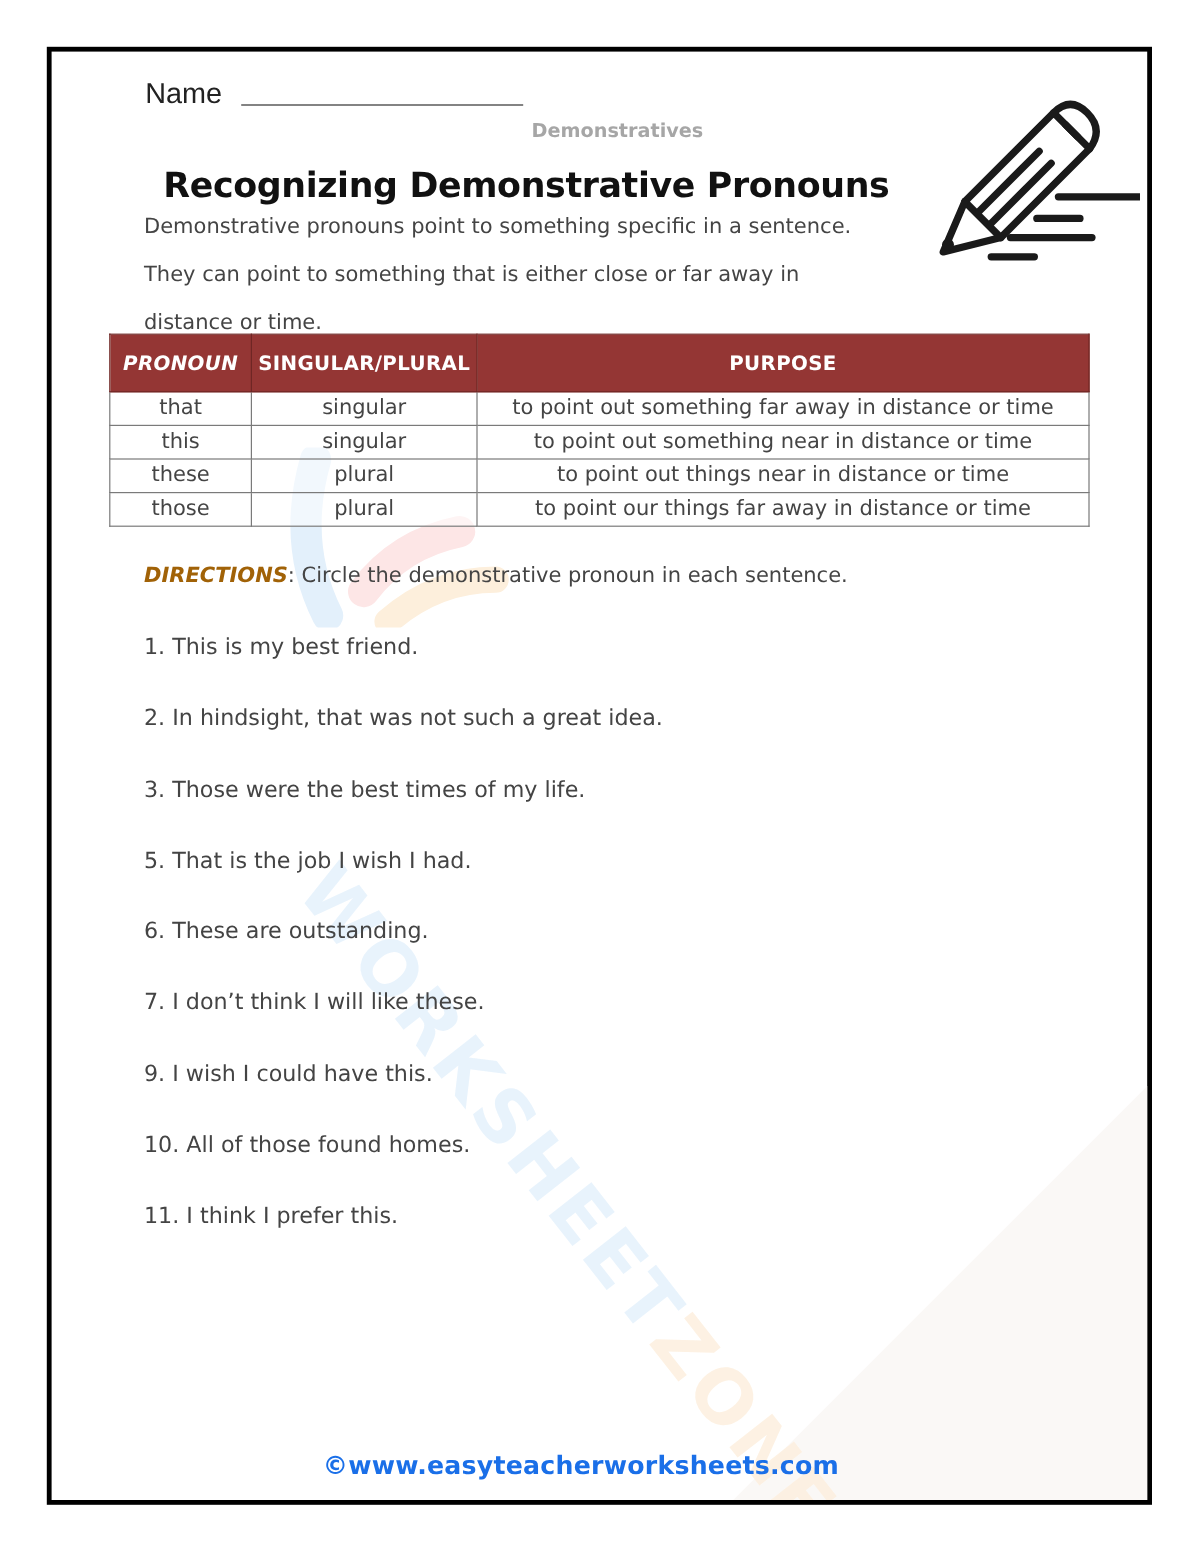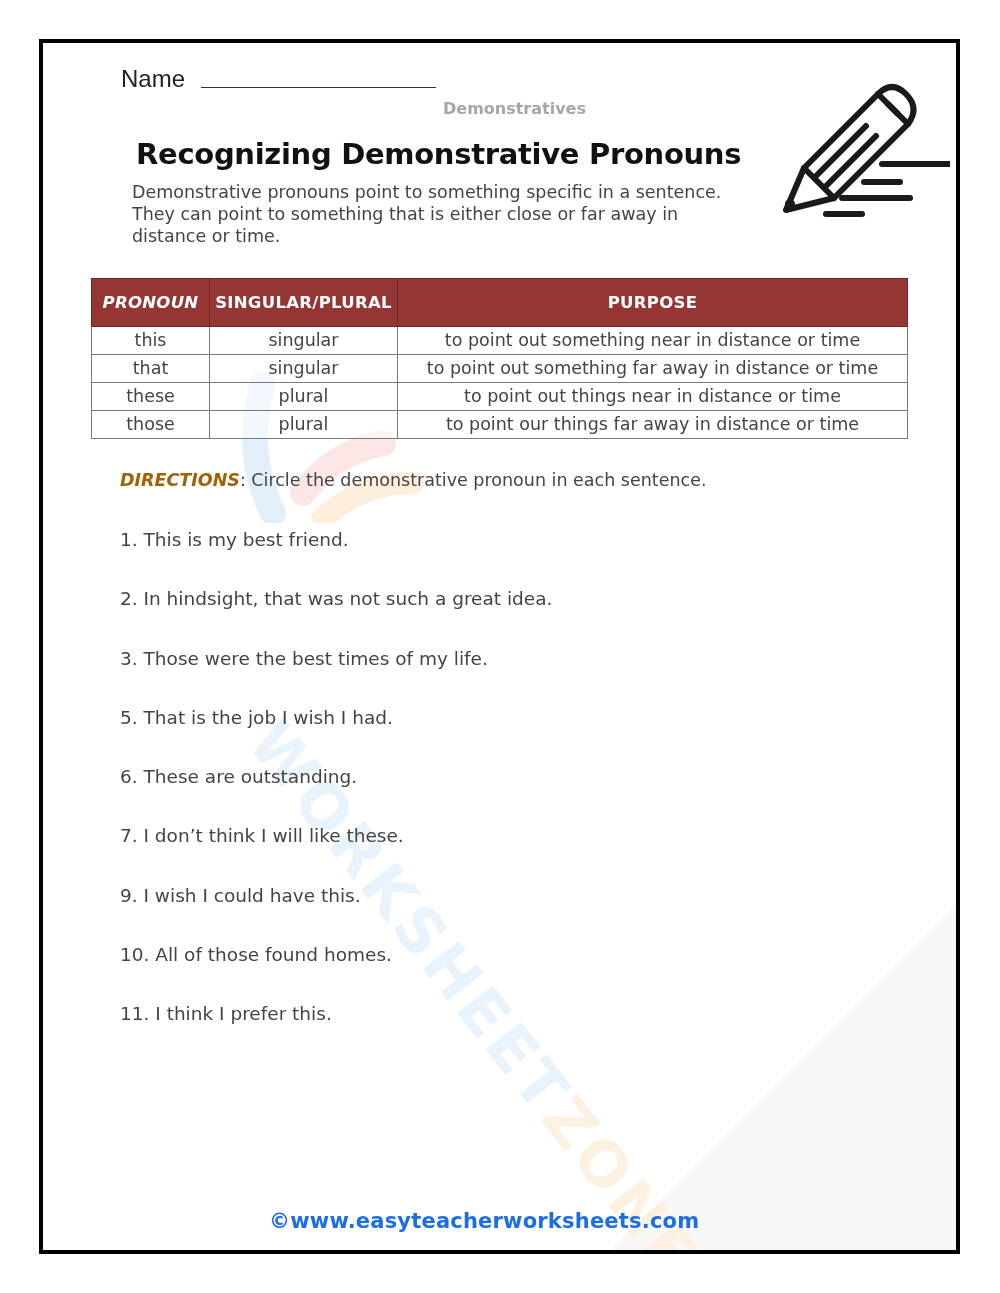--- a/index.html
+++ b/index.html
@@ -97,23 +97,23 @@
       color: #111;
       letter-spacing: -0.3px;
       margin: 16px;
     }
     .intro {
       position: absolute;
       left: 77px;
       top: 126px;
       width: 620px;
       font-size: 17.5px;
-      line-height: 22px;
-      color: #444;
-      margin: 12px;
+      line-height: 40px;
+      color: #444;
+      margin: 0;
     }
     .pencil {
       position: absolute;
       left: 717px;
       top: 33px;
       width: 190px;
       height: 145px;
     }
 
     table.pronoun-table {
@@ -233,28 +233,28 @@
   <table class="pronoun-table">
     <thead>
       <tr>
         <th class="col-pronoun">PRONOUN</th>
         <th class="col-number">SINGULAR/PLURAL</th>
         <th>PURPOSE</th>
       </tr>
     </thead>
     <tbody>
       <tr>
+        <td>that</td>
+        <td>singular</td>
+        <td>to point out something far away in distance or time</td>
+      </tr>
+      <tr>
         <td>this</td>
         <td>singular</td>
         <td>to point out something near in distance or time</td>
-      </tr>
-      <tr>
-        <td>that</td>
-        <td>singular</td>
-        <td>to point out something far away in distance or time</td>
       </tr>
       <tr>
         <td>these</td>
         <td>plural</td>
         <td>to point out things near in distance or time</td>
       </tr>
       <tr>
         <td>those</td>
         <td>plural</td>
         <td>to point our things far away in distance or time</td>

